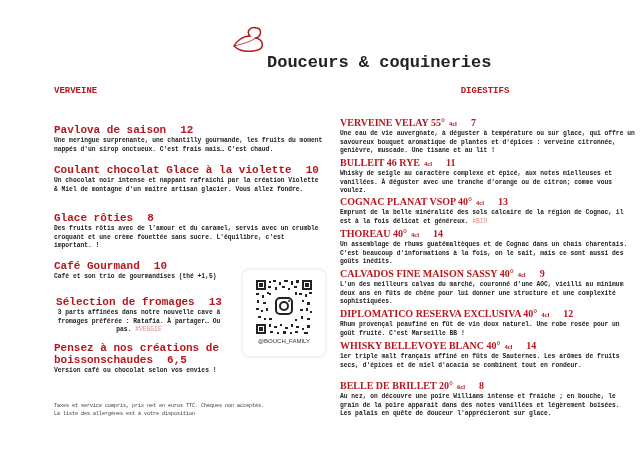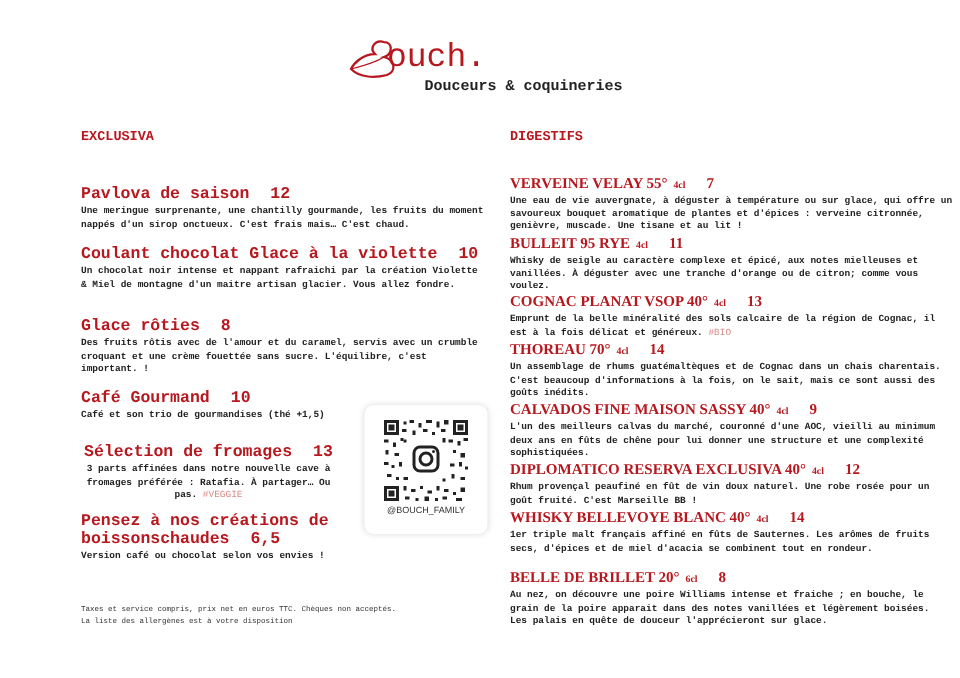--- a/index.html
+++ b/index.html
@@ -1,23 +1,23 @@
 <!DOCTYPE html>
 <html><head>
 <meta charset="utf-8">
 <style>
   html, body { margin:0; padding:0; }
   body { width:640px; height:452px; background:#ffffff; position:relative; overflow:hidden; font-family:"Liberation Mono", "DejaVu Sans Mono", monospace; color:#1a1a1a; }
   .logo { position:absolute; left:232px; top:24px; width:200px; height:48px; }
   .logo-word { position:absolute; left:26px; top:2px; font-family:"Liberation Mono", monospace; font-size:22px; color:#b7171e; letter-spacing:0px; }
-  .logo-sub { position:absolute; left:51px; top:29px; font-size:10px; font-weight:bold; color:#222; white-space:nowrap; }
+  .logo-sub { position:absolute; left:35px; top:29px; font-size:17px; font-weight:bold; color:#222; white-space:nowrap; }
   .logo svg { position:absolute; left:0; top:0; }
   .col { position:absolute; top:86px; }
   .col-left { left:54px; width:275px; }
-  .col-right { left:340px; width:290px; }
+  .col-right { left:340px; width:290px;text-align:center; }
   .section-title { font-size:9px; font-weight:bold; color:#b7171e; margin:0; height:12px; }
   .item { position:absolute; }
   .item-title { font-size:10px; color:#b7171e; white-space:nowrap; line-height:11px; }
   .item-title.big { font-size:11px; line-height:12px;font-weight:bold; }
   .item-title .price { margin-left:14px; }
   .item-title .vol { font-size:6.5px; margin-left:4px; }
   .item-desc { font-size:6.3px; line-height:8.5px; color:#222; font-weight:bold; margin-top:1px; }
   .tag { color:#d98a8a; font-weight:normal; }
   .right .item-title { font-weight:bold; font-family:"Liberation Serif", "DejaVu Serif", serif; font-size:10px; }
   .qr-card { position:absolute; left:243px; top:270px; width:82px; height:86px; background:#fff; border-radius:6px; box-shadow:0 0 4px rgba(0,0,0,0.15); }
@@ -26,26 +26,25 @@
   .footer { position:absolute; left:54px; top:402px; font-size:5px; line-height:8px; color:#333; }
 </style>
 </head>
 <body>
 
 <div class="logo">
   <svg width="40" height="40" viewBox="0 0 40 40">
     <path d="M24 4 C18 2 14 8 18 12 C10 12 4 18 2 22 C8 28 18 28 26 26 C32 24 32 16 24 14 C30 12 30 4 24 4 Z" fill="none" stroke="#b7171e" stroke-width="1.5"></path>
     <path d="M2 22 C10 20 18 18 24 14" fill="none" stroke="#b7171e" stroke-width="0.8"></path>
   </svg>
-  <span class="logo-word">ouch.</span>
   <span class="logo-sub">Douceurs &amp; coquineries</span>
 </div>
 
 <div class="col col-left">
-  <div class="section-title">EXCLUSIVA</div>
+  <div class="section-title">VERVEINE</div>
 </div>
 
 <div class="item" style="left:54px; top:124px; width:280px;">
   <div class="item-title big"><span>Pavlova de saison</span><span class="price">12</span></div>
   <div class="item-desc">Une meringue surprenante, une chantilly gourmande, les fruits du moment nappés d'un sirop onctueux. C'est frais mais… C'est chaud.</div>
 </div>
 
 <div class="item" style="left:54px; top:164px; width:270px;">
   <div class="item-title big"><span>Coulant chocolat Glace à la violette</span><span class="price">10</span></div>
   <div class="item-desc">Un chocolat noir intense et nappant rafraichi par la création Violette &amp; Miel de montagne d'un maitre artisan glacier. Vous allez fondre.</div>
@@ -154,31 +153,31 @@
   <div class="section-title">DIGESTIFS</div>
 </div>
 
 <div class="right">
   <div class="item" style="left:340px; top:117px; width:295px;">
     <div class="item-title"><span>VERVEINE VELAY 55°</span><span class="vol">4cl</span><span class="price">7</span></div>
     <div class="item-desc">Une eau de vie auvergnate, à déguster à température ou sur glace, qui offre un savoureux bouquet aromatique de plantes et d'épices : verveine citronnée, genièvre, muscade. Une tisane et au lit !</div>
   </div>
 
   <div class="item" style="left:340px; top:157px; width:290px;">
-    <div class="item-title"><span>BULLEIT 95 RYE</span><span class="vol">4cl</span><span class="price">11</span></div>
+    <div class="item-title"><span>BULLEIT 46 RYE</span><span class="vol">4cl</span><span class="price">11</span></div>
     <div class="item-desc">Whisky de seigle au caractère complexe et épicé, aux notes mielleuses et vanillées. À déguster avec une tranche d'orange ou de citron; comme vous voulez.</div>
   </div>
 
   <div class="item" style="left:340px; top:196px; width:290px;">
     <div class="item-title"><span>COGNAC PLANAT VSOP 40°</span><span class="vol">4cl</span><span class="price">13</span></div>
     <div class="item-desc"><span>Emprunt de la belle minéralité des sols calcaire de la région de Cognac, il est à la fois délicat et généreux.</span> <span class="tag">#BIO</span></div>
   </div>
 
   <div class="item" style="left:340px; top:228px; width:290px;">
-    <div class="item-title"><span>THOREAU 70°</span><span class="vol">4cl</span><span class="price">14</span></div>
+    <div class="item-title"><span>THOREAU 40°</span><span class="vol">4cl</span><span class="price">14</span></div>
     <div class="item-desc">Un assemblage de rhums guatémaltèques et de Cognac dans un chais charentais. C'est beaucoup d'informations à la fois, on le sait, mais ce sont aussi des goûts inédits.</div>
   </div>
 
   <div class="item" style="left:340px; top:268px; width:292px;">
     <div class="item-title"><span>CALVADOS FINE MAISON SASSY 40°</span><span class="vol">4cl</span><span class="price">9</span></div>
     <div class="item-desc">L'un des meilleurs calvas du marché, couronné d'une AOC, vieilli au minimum deux ans en fûts de chêne pour lui donner une structure et une complexité sophistiquées.</div>
   </div>
 
   <div class="item" style="left:340px; top:308px; width:292px;">
     <div class="item-title"><span>DIPLOMATICO RESERVA EXCLUSIVA 40°</span><span class="vol">4cl</span><span class="price">12</span></div>

